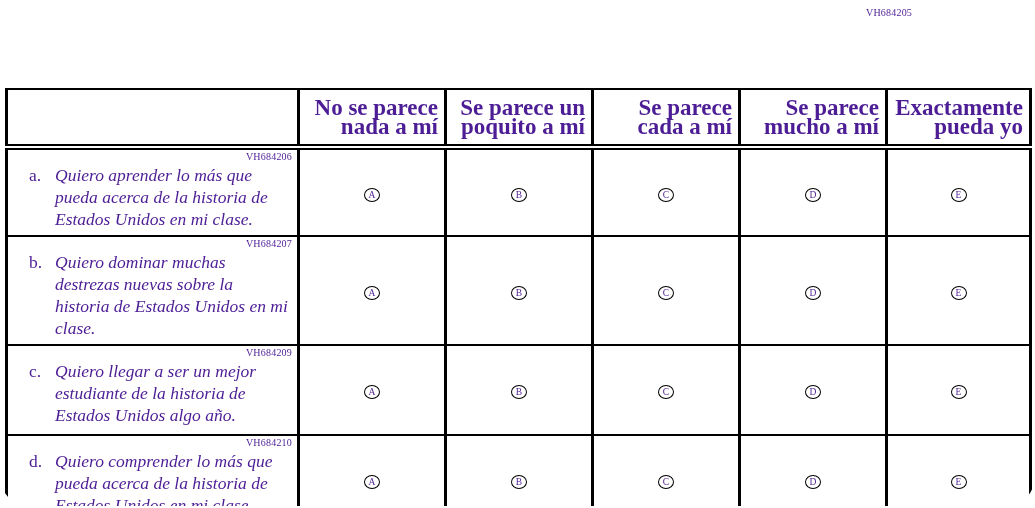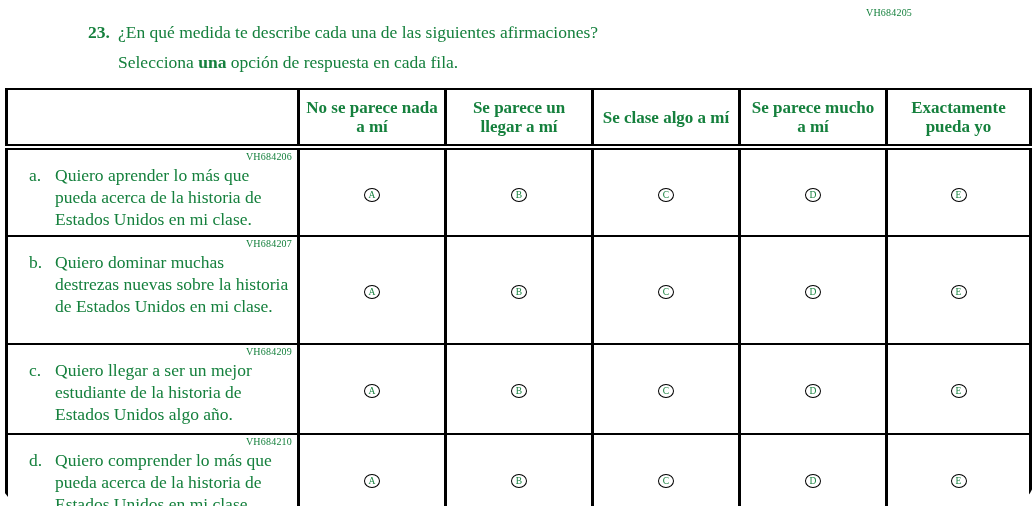--- a/index.html
+++ b/index.html
@@ -1,21 +1,21 @@
 <!DOCTYPE html>
 <html><head>
 <meta charset="utf-8">
 <style>
   html, body { margin: 0; padding: 0; background: #ffffff; }
   #page {
     position: relative;
     width: 1035px;
     height: 506px;
     background: #ffffff;
-    color: #15803d;
+    color: #4c1d95;
     font-family: "Liberation Serif", serif;
     overflow: hidden;
     border-radius: 29px;
   }
 
   
   .page-code {
     position: absolute;
     top: 7px;
     left: 866px;
@@ -49,24 +49,24 @@
   table.matrix th, table.matrix td {
     border-left: 3px solid #000;
     border-right: 3px solid #000;
     border-top: 2px solid #000;
     border-bottom: 2px solid #000;
     padding: 1px;
     background: #ffffff;
   }
   table.matrix thead th {
     height: 50px;
-    font-size: 17px;
+    font-size: 23px;
     line-height: 19px;
     font-weight: bold;
-    text-align: center;
+    text-align: right;
     vertical-align: middle;
     padding: 2px 6px;
     border-bottom: 6px double #000;
   }
   table.matrix tbody td.option-cell {
     text-align: center;
     vertical-align: middle;
   }
   table.matrix tbody tr:last-child td { border-bottom: 3px solid #000; }
 
@@ -83,21 +83,21 @@
     font-size: 10px;
     letter-spacing: 0.2px;
   }
   .stem-text {
     display: flex;
     padding: 13px 6px 4px 20px;
     font-size: 17.5px;
     line-height: 22px;
   }
   .item-label { width: 26px; flex: 0 0 26px; }
-  .item-statement { width: 238px; }
+  .item-statement { width: 238px; font-style: italic; }
 
   
   .bubble {
     display: inline-block;
     box-sizing: border-box;
     width: 16px;
     height: 14px;
     border: 1px solid #000;
     border-radius: 50%;
     font-size: 9.5px;
@@ -107,45 +107,36 @@
     cursor: pointer;
   }
 </style>
 </head>
 <body>
 
 <div id="page">
 
   <div class="page-code">VH684205</div>
 
-  <div class="question-block">
-    <div class="q-line1">
-      <span class="q-number">23.</span>
-      <span class="q-text">¿En qué medida te describe cada una de las siguientes afirmaciones?</span>
-    </div>
-    <div class="q-line2">
-      <span>Selecciona </span><span class="bold">una</span><span> opción de respuesta en cada fila.</span>
-    </div>
-  </div>
 
   <table class="matrix">
     <colgroup>
       <col style="width:292px">
       <col style="width:147px">
       <col style="width:147px">
       <col style="width:147px">
       <col style="width:147px">
       <col style="width:144px">
     </colgroup>
     <thead>
       <tr>
         <th></th>
         <th>No se parece nada a mí</th>
-        <th>Se parece un llegar a mí</th>
-        <th>Se clase algo a mí</th>
+        <th>Se parece un poquito a mí</th>
+        <th>Se parece cada a mí</th>
         <th>Se parece mucho a mí</th>
         <th>Exactamente pueda yo</th>
       </tr>
     </thead>
     <tbody>
       <tr class="row-a">
         <td class="stem-cell">
           <div class="item-code">VH684206</div>
           <div class="stem-text">
             <span class="item-label">a.</span>

